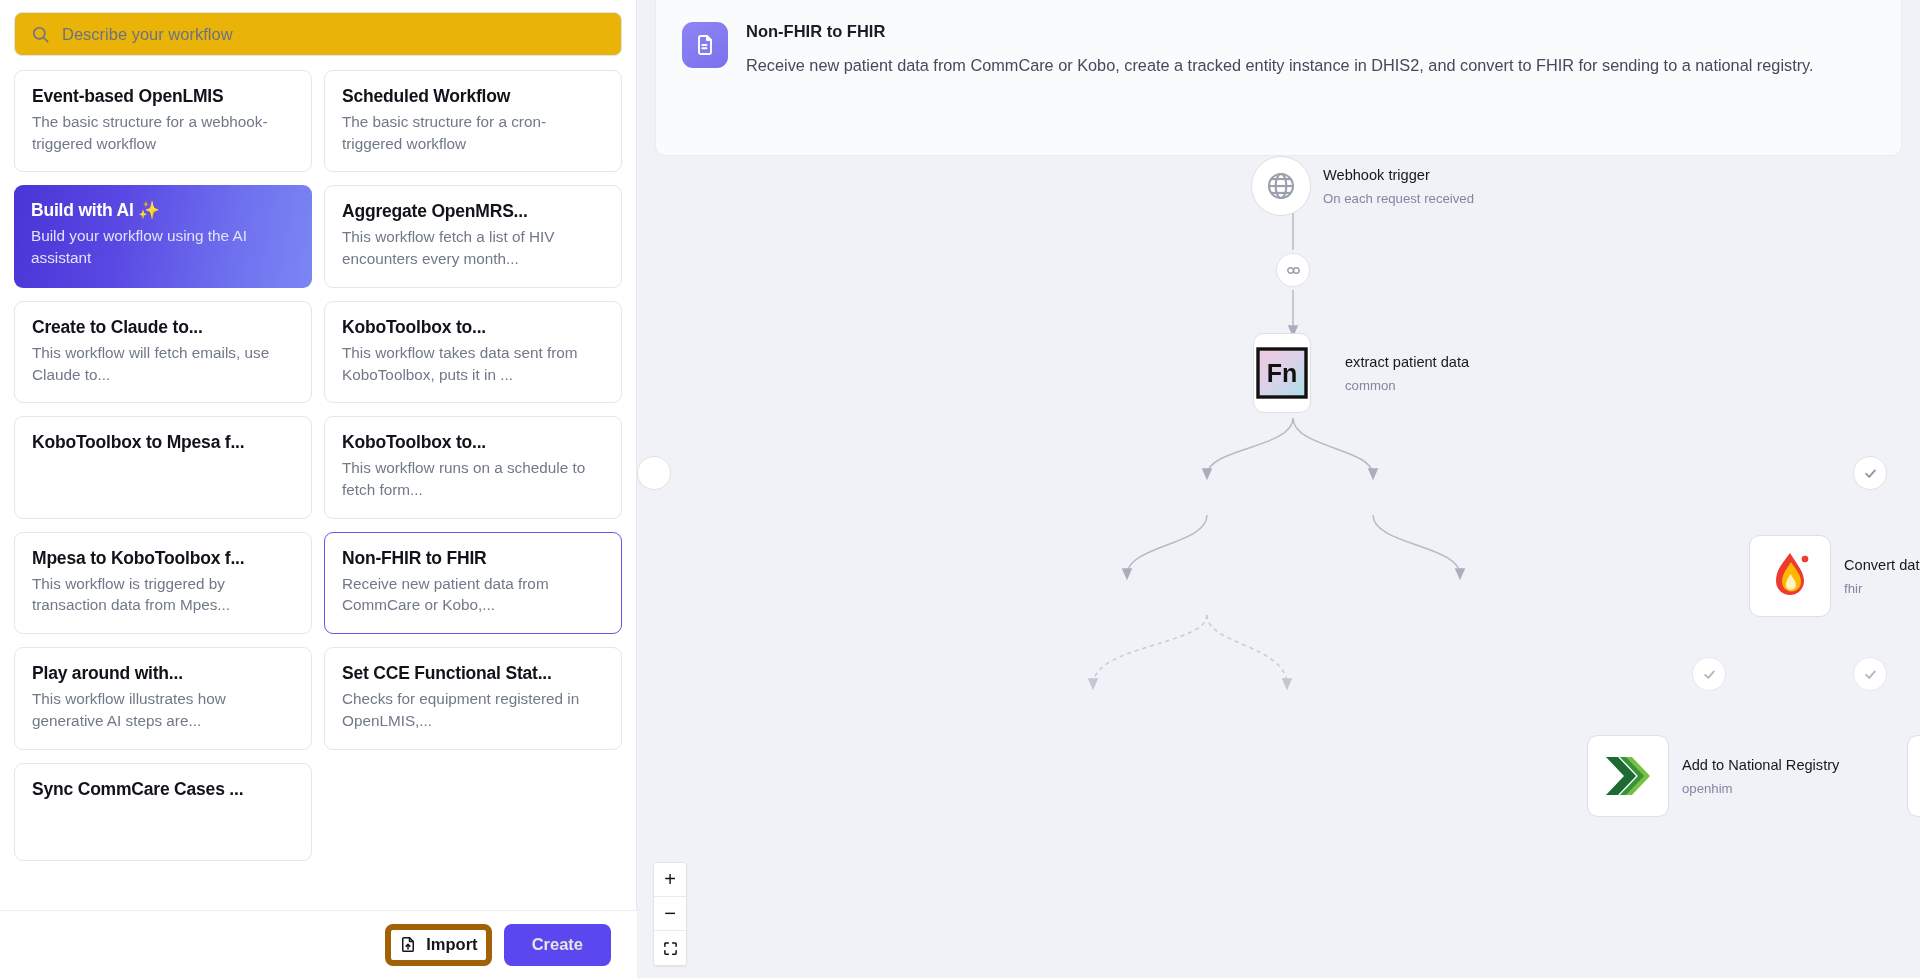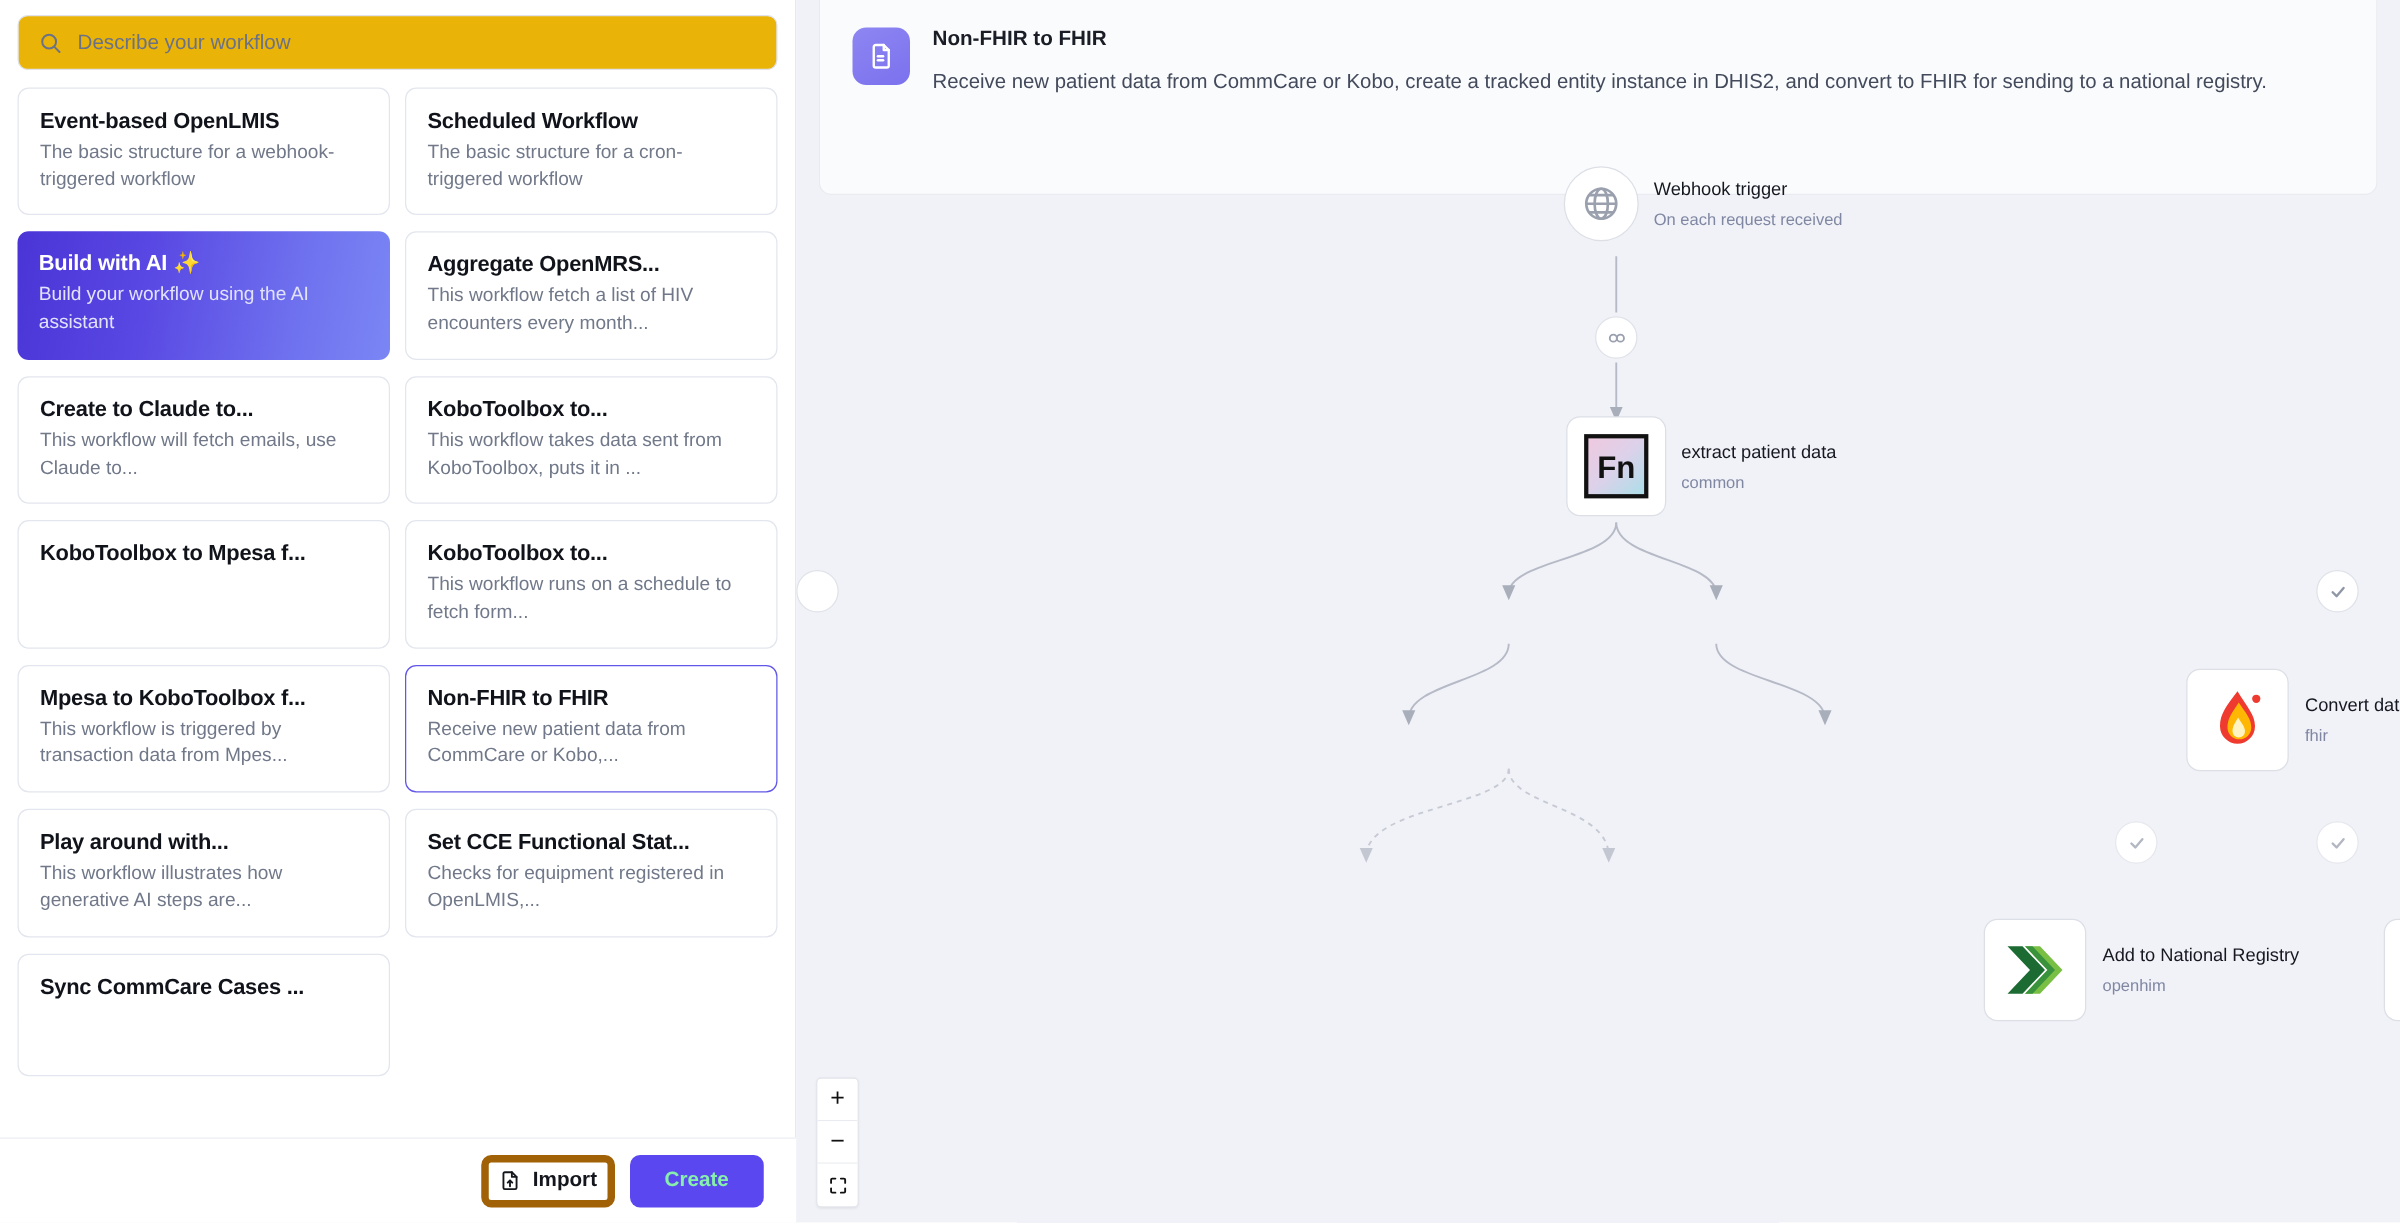--- a/index.html
+++ b/index.html
@@ -69,21 +69,21 @@
   .btn {
     height: 42px; border-radius: 8px; font-size: 16.5px; font-weight: 700;
     display: inline-flex; align-items: center; justify-content: center;
     gap: 9px; cursor: pointer; font-family: inherit;
   }
   .btn-import {
     background: #fff; border: 6px solid #a16207; color: #14161d;
     padding: 0 8px;
   }
   .btn-create {
-    background: #5b47ef; border: none; color: #86efac; padding: 0 28px;
+    background: #5b47ef; border: none; color: #e5e5e5; padding: 0 28px;
   }
 
   
   #canvas {
     flex: 1; height: 978px; background: #f1f2f7; position: relative;
     overflow: hidden;
   }
   #info-card {
     position: absolute; left: 18px; top: 0px; right: 18px; height: 156px;
     background: #fafbfc; border: 1px solid #e9ebf1;
@@ -271,21 +271,21 @@
         <path d="M656 418 C 656 448, 736 448, 736 475" marker-end="url(#arr)"></path>
         <path d="M570 515 C 570 545, 490 545, 490 575" marker-end="url(#arr)"></path>
         <path d="M736 515 C 736 545, 823 545, 823 575" marker-end="url(#arr)"></path>
       </g>
       <g stroke="#c6cad4" stroke-width="1.5" fill="none" stroke-dasharray="4 4">
         <path d="M570 615 C 570 645, 456 645, 456 685" marker-end="url(#arrd)"></path>
         <path d="M570 615 C 570 645, 650 645, 650 685" marker-end="url(#arrd)"></path>
       </g>
     </svg>
 
-    <div class="node" style="left:614px;top:133px">
+    <div class="node" style="left:614px;top:156px">
       <div class="node-round" style="width:60px;height:60px">
         <svg width="32" height="32" viewBox="0 0 24 24" fill="none" stroke="#9aa0ad" stroke-width="1.6">
           <circle cx="12" cy="12" r="9"></circle>
             <ellipse cx="12" cy="12" rx="4" ry="9"></ellipse>
           <path d="M3 12h18"></path>
             <path d="M4.6 6.8h14.8"></path>
             <path d="M4.6 17.2h14.8"></path>
         </svg>
       </div>
       <div class="node-label" style="left:72px;top:10px">
@@ -295,21 +295,21 @@
     </div>
 
     <div class="badge" style="left:639px;top:253px">
       <svg width="17" height="17" viewBox="0 0 24 24" fill="none" stroke="#9aa0ad" stroke-width="2.1">
         <circle cx="8" cy="12" r="4"></circle>
           <circle cx="16" cy="12" r="4"></circle>
       </svg>
     </div>
 
     <div class="node" style="left:616px;top:333px">
-      <div class="node-box" style="width:80px;height:80px">
+      <div class="node-box" style="width:58px;height:80px">
         <svg width="54" height="54" viewBox="0 0 54 54">
           <rect x="3" y="3" width="48" height="48" fill="url(#fnGrad)" stroke="#111" stroke-width="3.4"></rect>
           <text x="27" y="36" text-anchor="middle" font-family="'Liberation Sans',sans-serif" font-size="25" font-weight="700" fill="#111">Fn</text>
         </svg>
       </div>
       <div class="node-label" style="left:92px;top:20px">
         <div class="nl-title">extract patient data</div>
         <div class="nl-sub">common</div>
       </div>
     </div>

